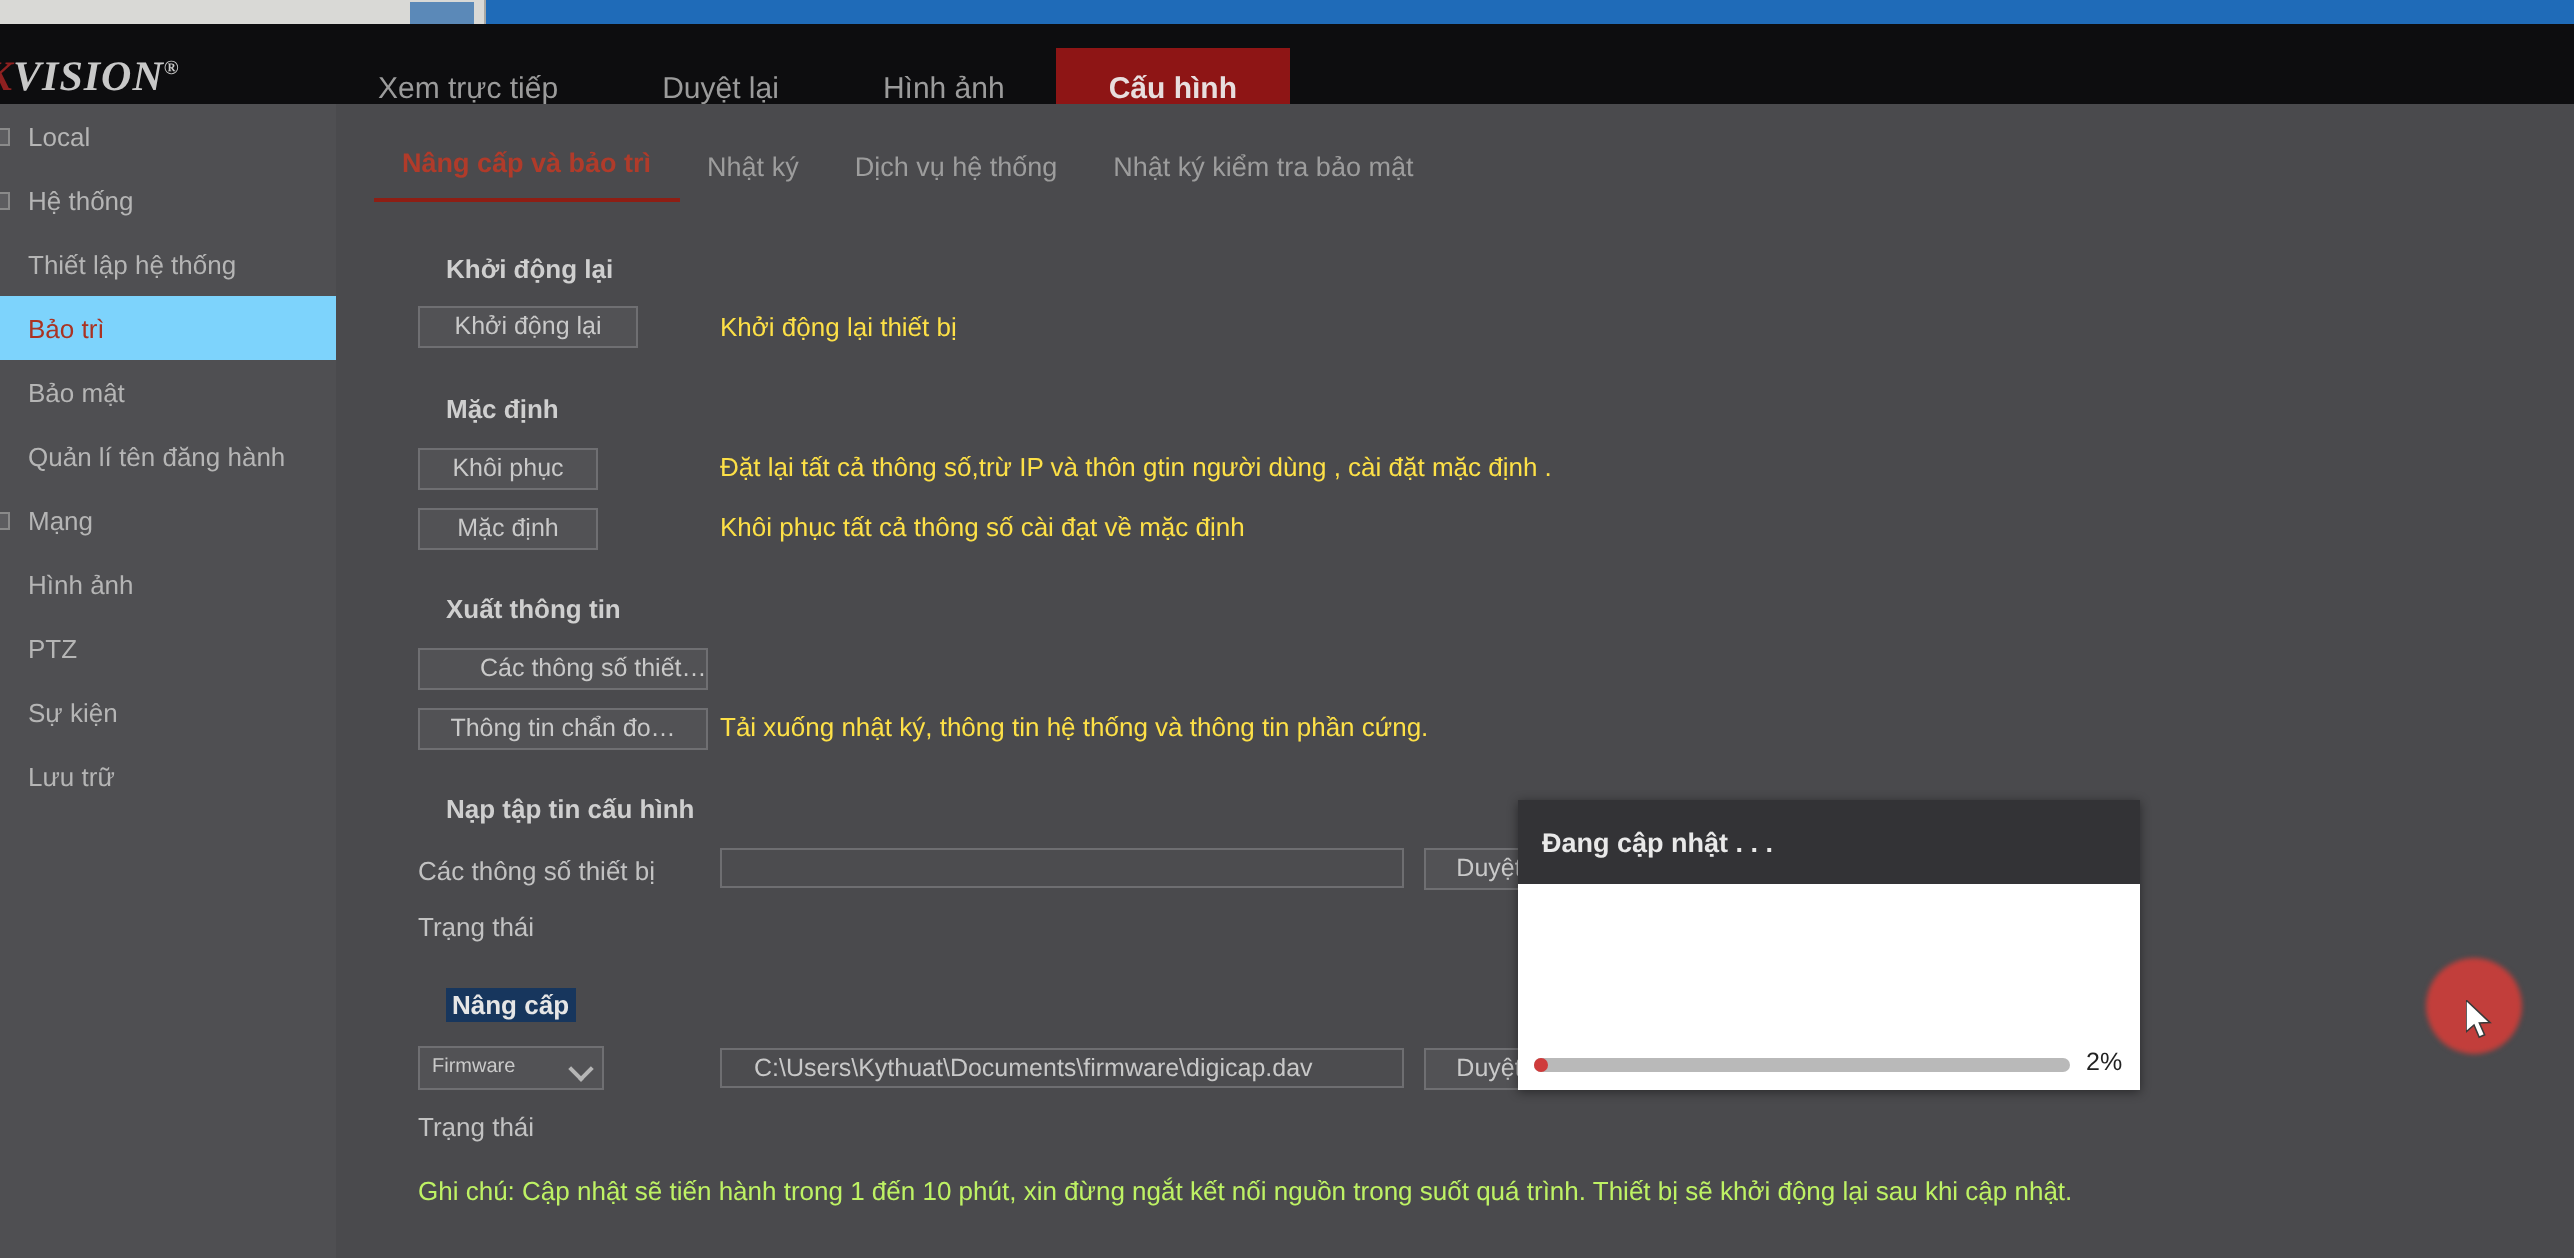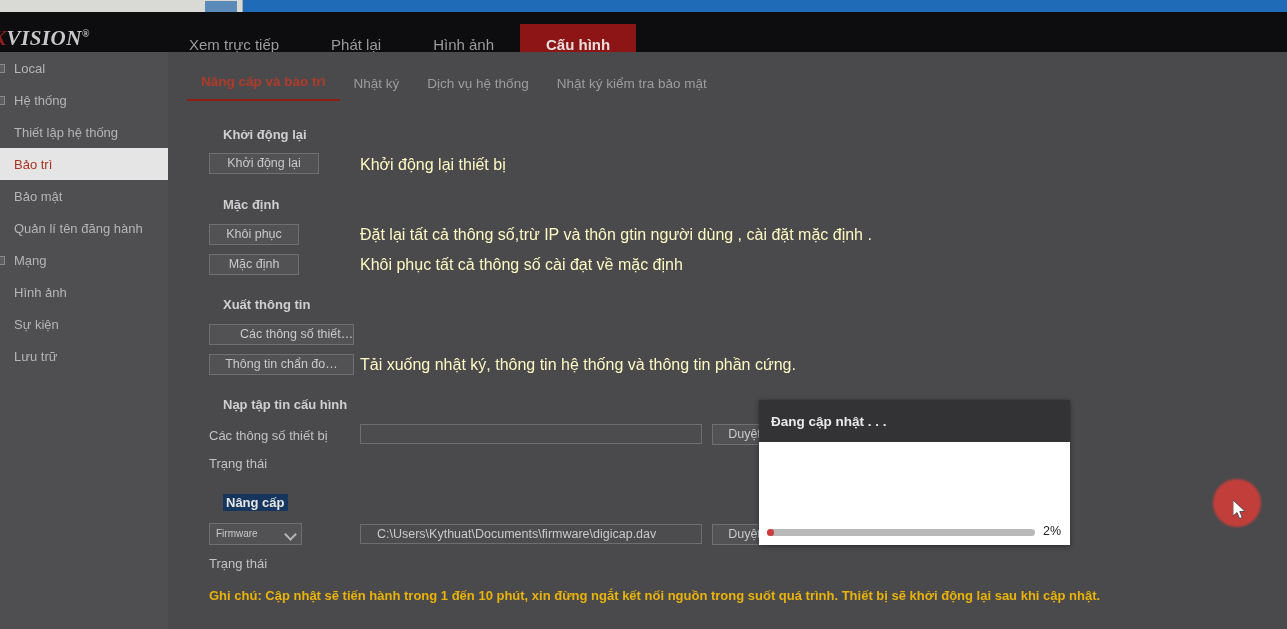--- a/index.html
+++ b/index.html
@@ -34,41 +34,41 @@
               padding: 0 26px; height: 40px; font-size: 15px; color: #9b9b9b;
               cursor: pointer; white-space: nowrap; }
   .nav-item.active { background: #8e1515; color: #e8dede; font-weight: bold; }
 
   
   .sidebar { position: absolute; top: 52px; left: 0; width: 168px; height: 577px;
              background: #4f4f52; }
   .side-item { position: relative; height: 32px; display: flex; align-items: center;
                padding-left: 14px; font-size: 13px; color: #b5b5b5;
                cursor: pointer; white-space: nowrap; }
-  .side-item.active { color: #aa3322; background: #e5e5e5; }
+  .side-item.active { color: #aa3322; background: #7dd3fc; }
   .side-item .sico { position: absolute; left: -4px; width: 9px; height: 9px;
                      border: 1px solid #8a8a8a; background: #5d5d60; }
   .side-item.lvl2 { padding-left: 14px; }
 
   
   .content { position: absolute; top: 52px; left: 168px; width: 1119px; height: 577px;
              background: #4a4a4d; }
 
   .tabs { position: absolute; top: 11px; left: 19px; display: flex;
           align-items: flex-end; height: 38px; }
   .tab { padding: 0 14px 10px 14px; font-size: 13.5px; color: #9d9d9d;
          cursor: pointer; white-space: nowrap; }
   .tab.active { color: #b03b2a; font-weight: bold;
                 border-bottom: 2px solid #8e1e14; }
 
   .sec-title { position: absolute; font-size: 13px; font-weight: bold;
                color: #cfcfcf; white-space: nowrap; }
   .row-label { position: absolute; font-size: 13px; color: #c2c2c2;
                white-space: nowrap; }
-  .desc { position: absolute; font-size: 16px; color: #fef9c3; white-space: nowrap; }
+  .desc { position: absolute; font-size: 13px; color: #fde047; white-space: nowrap; }
 
   .btn { position: absolute; height: 21px; background: #525255;
          border: 1px solid #6f6f72; color: #c9c9c9; font-size: 12.5px;
          font-family: "Liberation Sans", sans-serif;
          cursor: pointer; text-align: center; line-height: 19px;
          overflow: hidden; white-space: nowrap; }
 
   .tinput { position: absolute; height: 20px; background: #4c4c4f;
             border: 1px solid #6e6e71; color: #c8c8c8; font-size: 12.5px;
             padding: 0 4px; line-height: 18px; white-space: nowrap;
@@ -78,21 +78,21 @@
          border: 1px solid #6f6f72; color: #c9c9c9; font-size: 10px;
          padding: 0 22px 0 6px; line-height: 20px; cursor: pointer;
          white-space: nowrap; }
   .sel .chev { position: absolute; right: 6px; top: 6px; width: 9px; height: 9px;
                border-right: 2px solid #b6b6b6; border-bottom: 2px solid #b6b6b6;
                transform: rotate(45deg); }
 
   .hl { background: #17365d; color: #e6e6e6; padding: 1px 3px;
         font-weight: bold; }
 
-  .note { position: absolute; font-size: 13px; font-weight: bold; color: #eab308;
+  .note { position: absolute; font-size: 13px; font-weight: normal; color: #bef264;
           white-space: nowrap; }
 
   
   .modal { position: absolute; left: 759px; top: 400px; width: 311px; height: 145px;
            background: #ffffff; box-shadow: 0 1px 5px rgba(0,0,0,.45); }
   .modal-head { height: 42px; background: #333336;
                 display: flex; align-items: center; padding-left: 12px; }
   .modal-title { font-size: 13.5px; font-weight: bold; color: #e9e9e9;
                  white-space: nowrap; }
   .modal-body { position: relative; height: 103px; background: #fff; }
@@ -119,21 +119,21 @@
     <div class="chrome-tab"></div>
     <div class="chrome-btn"></div>
   </div>
 
   <div class="navbar">
     <div class="logo">
       <span class="mark">K</span><span>VISION</span><span class="reg">®</span>
     </div>
     <div class="nav-items">
       <div class="nav-item">Xem trực tiếp</div>
-      <div class="nav-item">Phát lại</div>
+      <div class="nav-item">Duyệt lại</div>
       <div class="nav-item">Hình ảnh</div>
       <div class="nav-item active">Cấu hình</div>
     </div>
   </div>
 
   <div class="sidebar">
     <div class="side-item">
       <span class="sico"></span>
       <span>Local</span>
     </div>
@@ -152,20 +152,23 @@
     </div>
     <div class="side-item lvl2">
       <span>Quản lí tên đăng hành</span>
     </div>
     <div class="side-item">
       <span class="sico"></span>
       <span>Mạng</span>
     </div>
     <div class="side-item lvl2">
       <span>Hình ảnh</span>
+    </div>
+    <div class="side-item lvl2">
+      <span>PTZ</span>
     </div>
     <div class="side-item lvl2">
       <span>Sự kiện</span>
     </div>
     <div class="side-item lvl2">
       <span>Lưu trữ</span>
     </div>
   </div>
 
   <div class="content">

